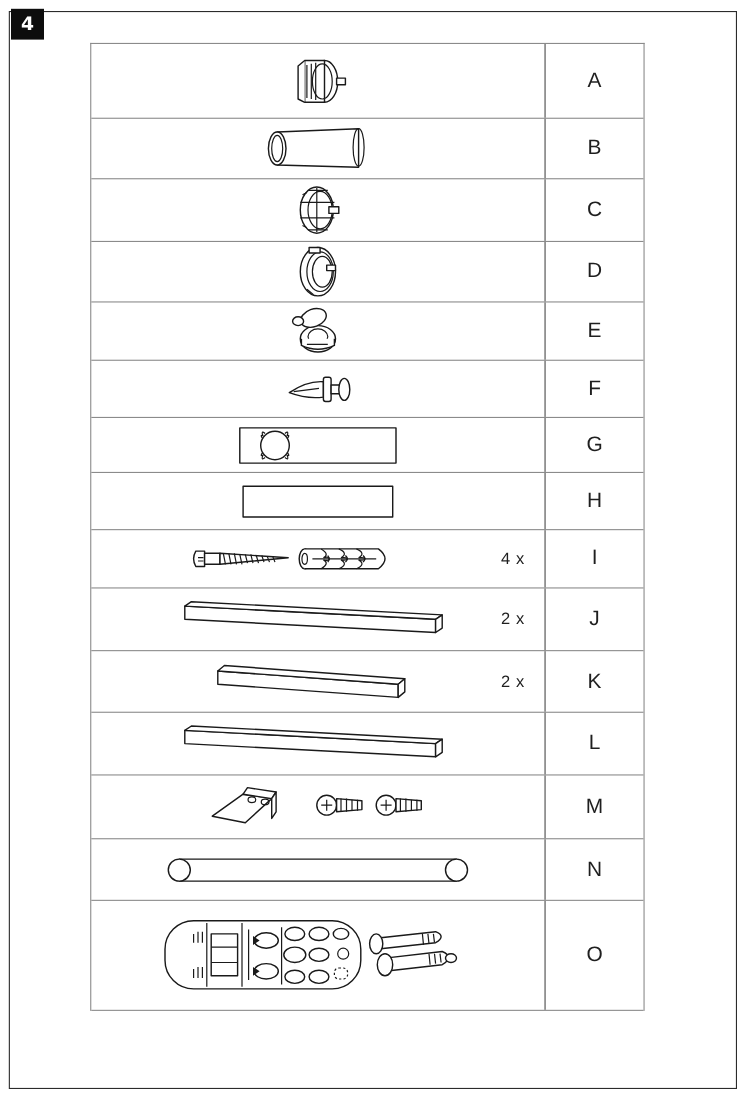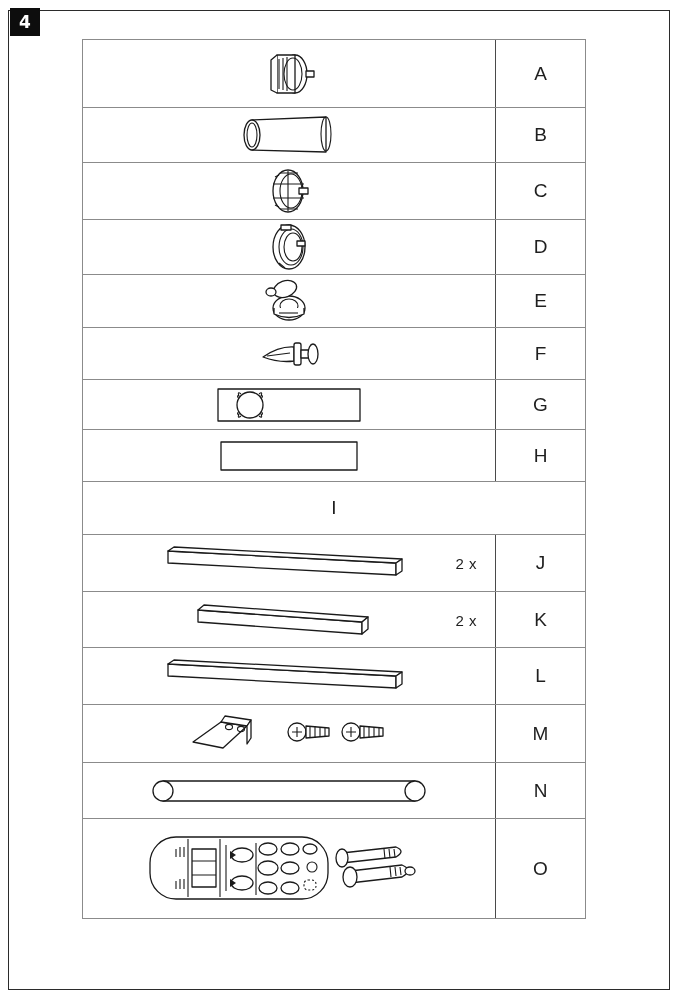--- a/index.html
+++ b/index.html
@@ -161,20 +161,42 @@
           <svg class="art" width="140" height="34" viewBox="0 0 140 34">
       <rect x="2" y="3" width="136" height="28" stroke="#1a1a1a" fill="#ffffff" stroke-width="1.3" stroke-linejoin="round"></rect>
     </svg>
         </span>
       </div>
       <div class="letter-cell">
         <span>H</span>
       </div>
     </div>
     <div class="part-row" style="height: 53px;">
+      <div class="fig-cell">
+        <span>
+          <svg class="art" width="230" height="34" viewBox="0 0 230 34">
+      <path d="M4 10 Q0 17 4 24 L12 24 L12 10 Z" stroke="#1a1a1a" fill="#ffffff" stroke-width="1.3" stroke-linejoin="round"></path>
+      <path d="M12 12 L26 12 L26 22 L12 22 Z" stroke="#1a1a1a" fill="#ffffff" stroke-width="1.3" stroke-linejoin="round"></path>
+      <path d="M26 12 L88 16 L26 22 Z" stroke="#1a1a1a" fill="#ffffff" stroke-width="1.3" stroke-linejoin="round"></path>
+      <path d="M29 12 L31 22 M34 12 L36 22 M39 12 L41 22 M44 13 L46 22
+               M49 13 L51 21 M54 13 L56 21 M59 14 L61 21 M64 14 L66 20
+               M69 15 L71 20 M74 15 L76 20" stroke="#1a1a1a" fill="none" stroke-width="1.1"></path>
+      <path d="M6 16 L11 16 M6 19 L11 19" stroke="#1a1a1a" fill="none" stroke-width="1.1"></path>
+      <ellipse cx="103" cy="17" rx="5" ry="9" stroke="#1a1a1a" fill="#ffffff" stroke-width="1.3" stroke-linejoin="round"></ellipse>
+      <path d="M103 8 L170 8 Q182 17 170 26 L103 26" stroke="#1a1a1a" fill="#ffffff" stroke-width="1.3" stroke-linejoin="round"></path>
+      <ellipse cx="103" cy="17" rx="2.5" ry="5" stroke="#1a1a1a" fill="none" stroke-width="1.1"></ellipse>
+      <path d="M110 17 L168 17" stroke="#1a1a1a" fill="none" stroke-width="1.1"></path>
+      <path d="M118 8 q8 5 2 8 q8 -2 4 4 M134 8 q9 4 2 8 q9 -1 4 4
+               M150 8 q9 4 2 8 q9 -1 4 4" stroke="#1a1a1a" fill="none" stroke-width="1.1"></path>
+      <path d="M118 26 q8 -5 2 -8 q8 2 4 -4 M134 26 q9 -4 2 -8 q9 1 4 -4
+               M150 26 q9 -4 2 -8 q9 1 4 -4" stroke="#1a1a1a" fill="none" stroke-width="1.1"></path>
+    </svg>
+        </span>
+        <span class="qty">4 x</span>
+      </div>
       <div class="letter-cell">
         <span>I</span>
       </div>
     </div>
     <div class="part-row" style="height: 57px;">
       <div class="fig-cell">
         <span>
           <svg class="art" width="250" height="40" viewBox="0 0 250 40">
       <path d="M4 8 L232 20 L232 32 L4 20 Z" stroke="#1a1a1a" fill="#ffffff" stroke-width="1.3" stroke-linejoin="round"></path>
       <path d="M4 8 L10 4 L238 16 L232 20 Z" stroke="#1a1a1a" fill="#ffffff" stroke-width="1.3" stroke-linejoin="round"></path>

